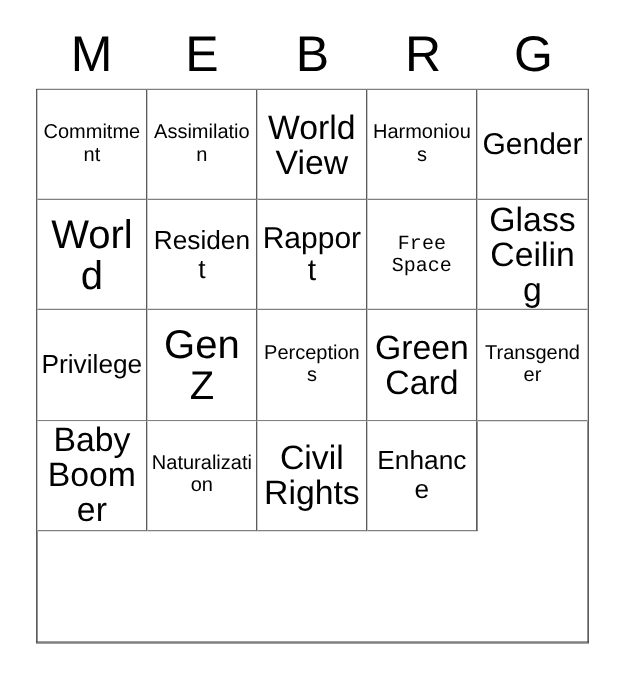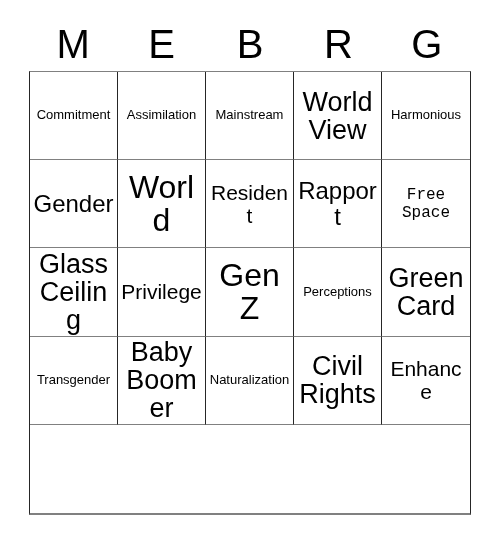--- a/index.html
+++ b/index.html
@@ -79,21 +79,21 @@
 
   .cell-text {
     text-align: center;
     width: 100%;
     line-height: 1.06;
     word-break: break-word;
     color: #000;
   }
 
   
-  .fs-xs   { font-size: 13px;  line-height: 1.15; }
+  .fs-xs   { font-size: 16px;  line-height: 1.15; }
   .fs-md   { font-size: 16px;  line-height: 1.14; font-family: Liberation Mono, monospace; }
   .fs-lg   { font-size: 21px;  line-height: 1.1; }
   .fs-xl   { font-size: 24px;  line-height: 1.06; }
   .fs-xxl  { font-size: 27px;  line-height: 1.04; }
   .fs-huge { font-size: 32px;  line-height: 1.02; }
 </style>
 </head>
 <body>
 
 <div id="bingo-card">
@@ -105,23 +105,20 @@
       <div class="header-letter">R</div>
       <div class="header-letter">G</div>
     </div>
 
   <div id="grid">
       <div class="cell">
         <span class="cell-text fs-xs">Commitment</span>
       </div>
       <div class="cell">
         <span class="cell-text fs-xs">Assimilation</span>
-      </div>
-      <div class="cell">
-        <span class="cell-text fs-xs">Mainstream</span>
       </div>
       <div class="cell">
         <span class="cell-text fs-xxl">World View</span>
       </div>
       <div class="cell">
         <span class="cell-text fs-xs">Harmonious</span>
       </div>
       <div class="cell">
         <span class="cell-text fs-xl">Gender</span>
       </div>

